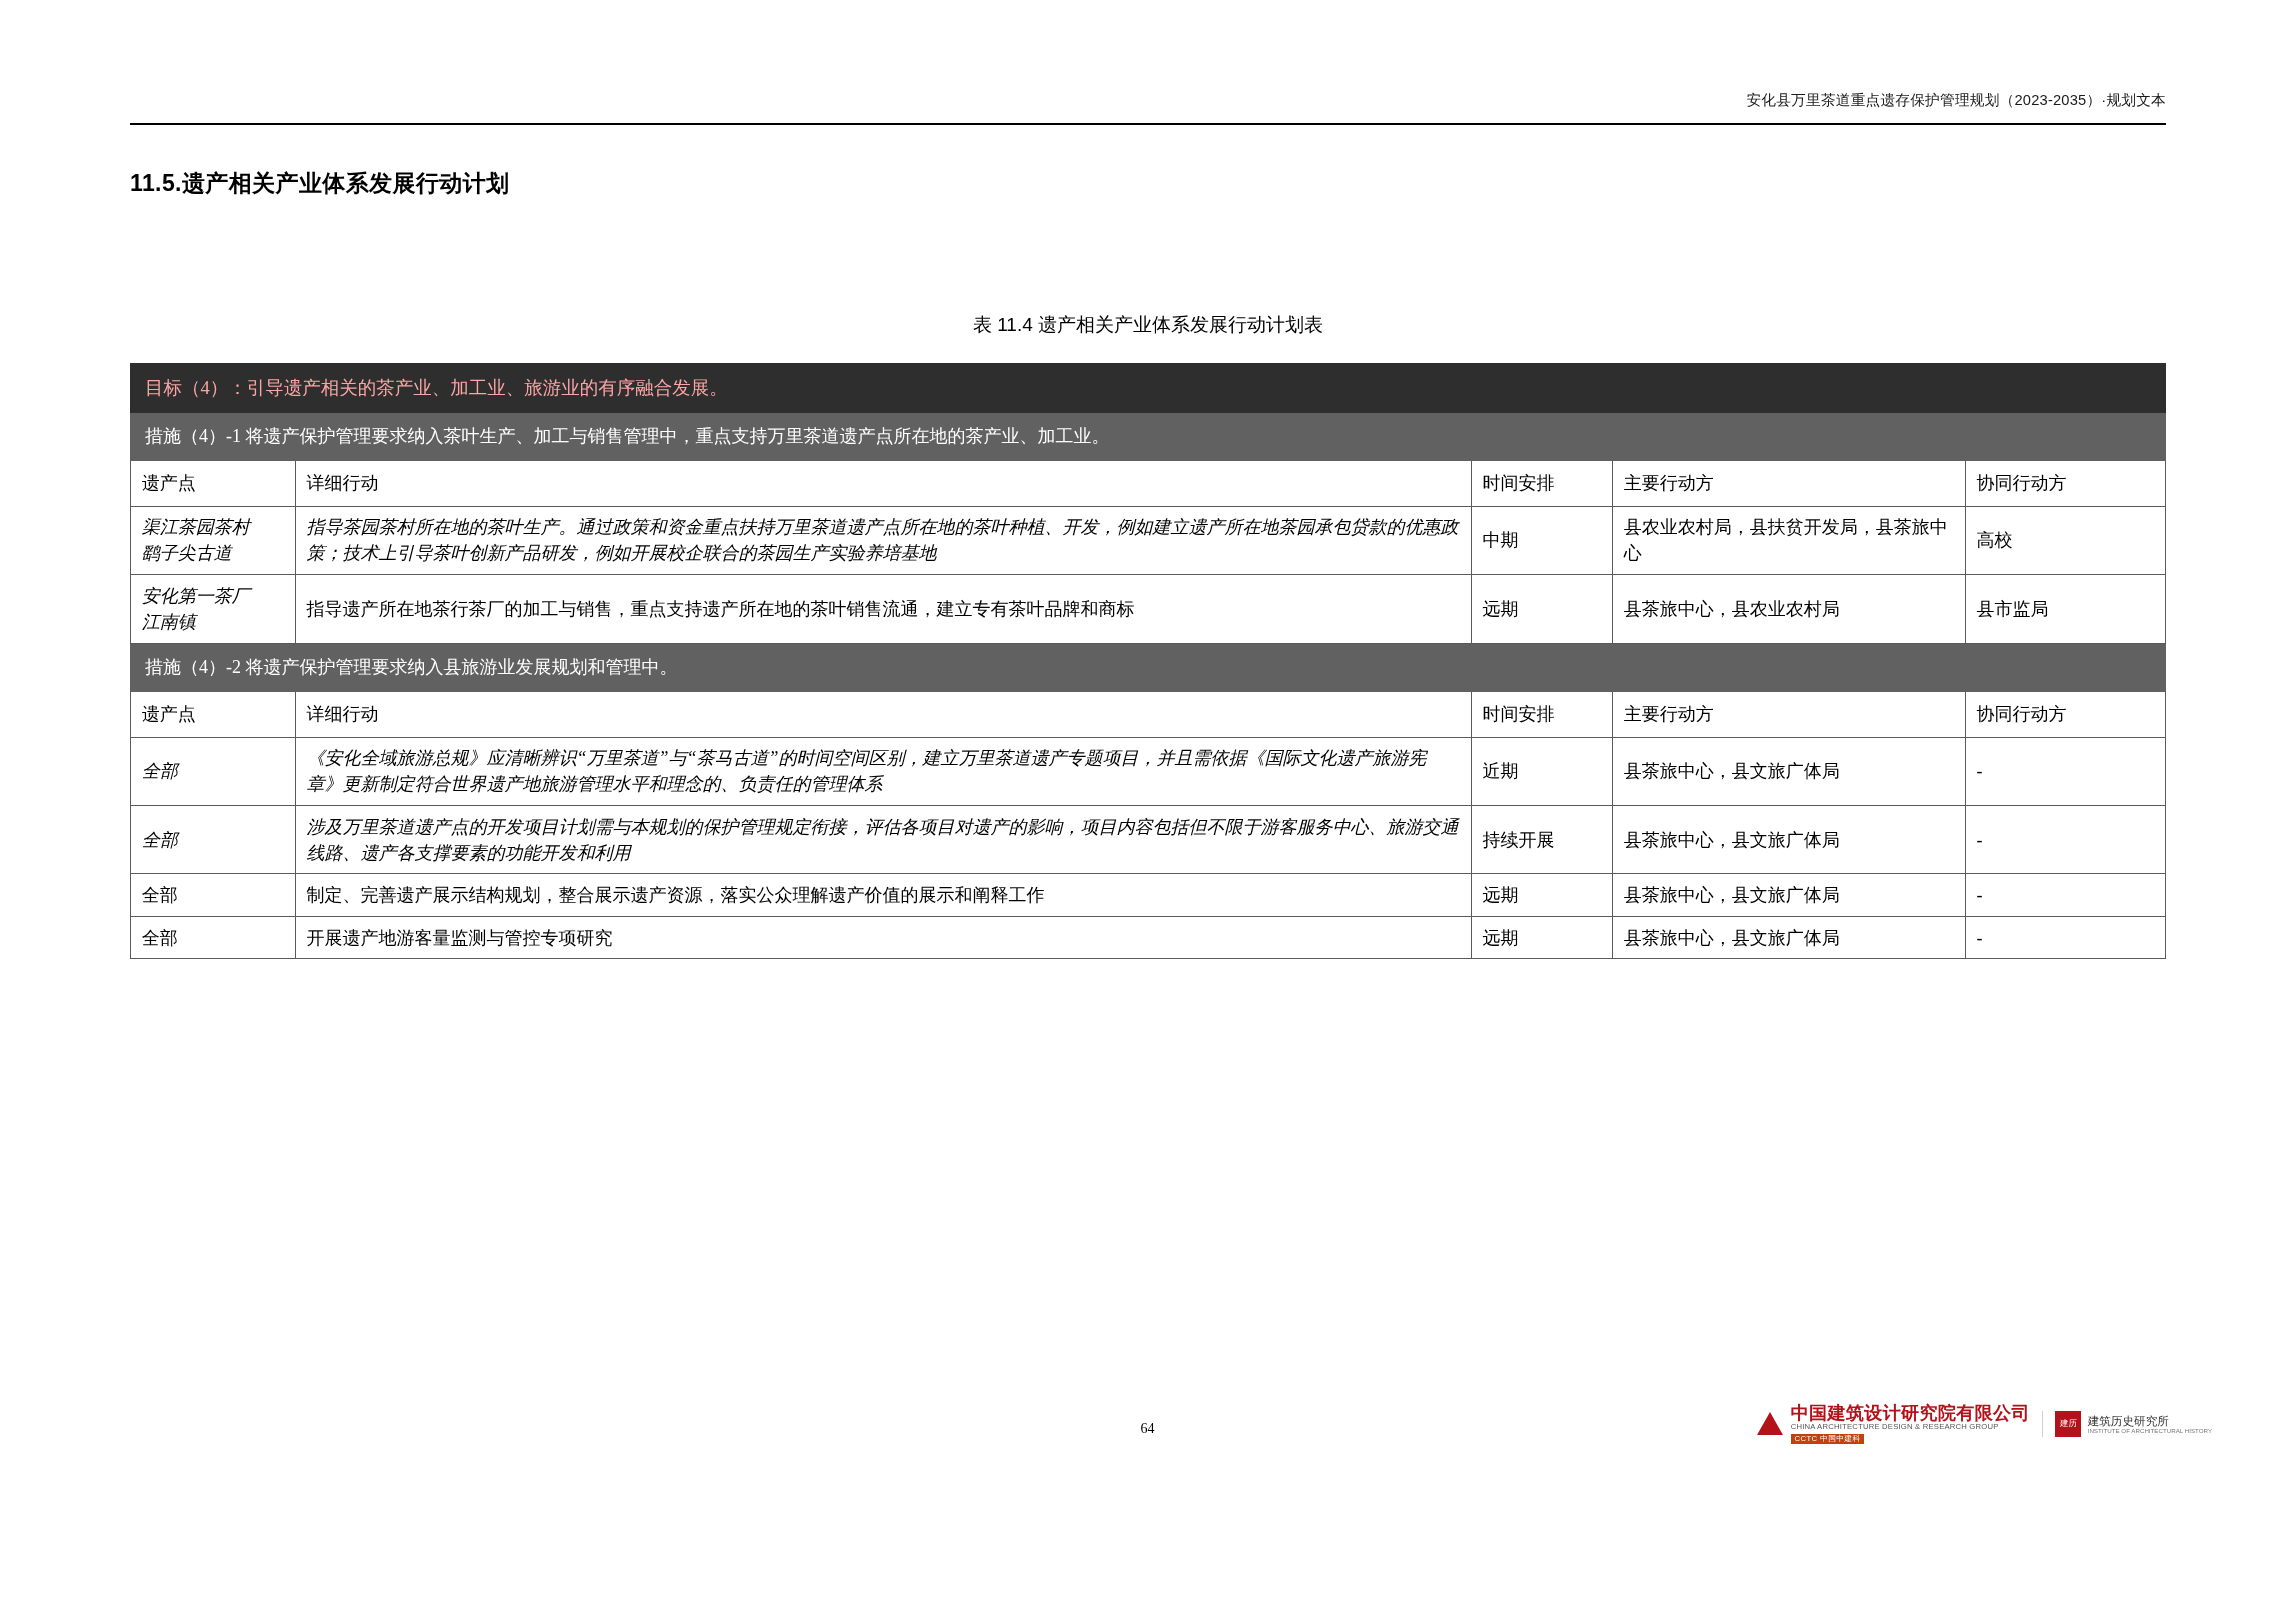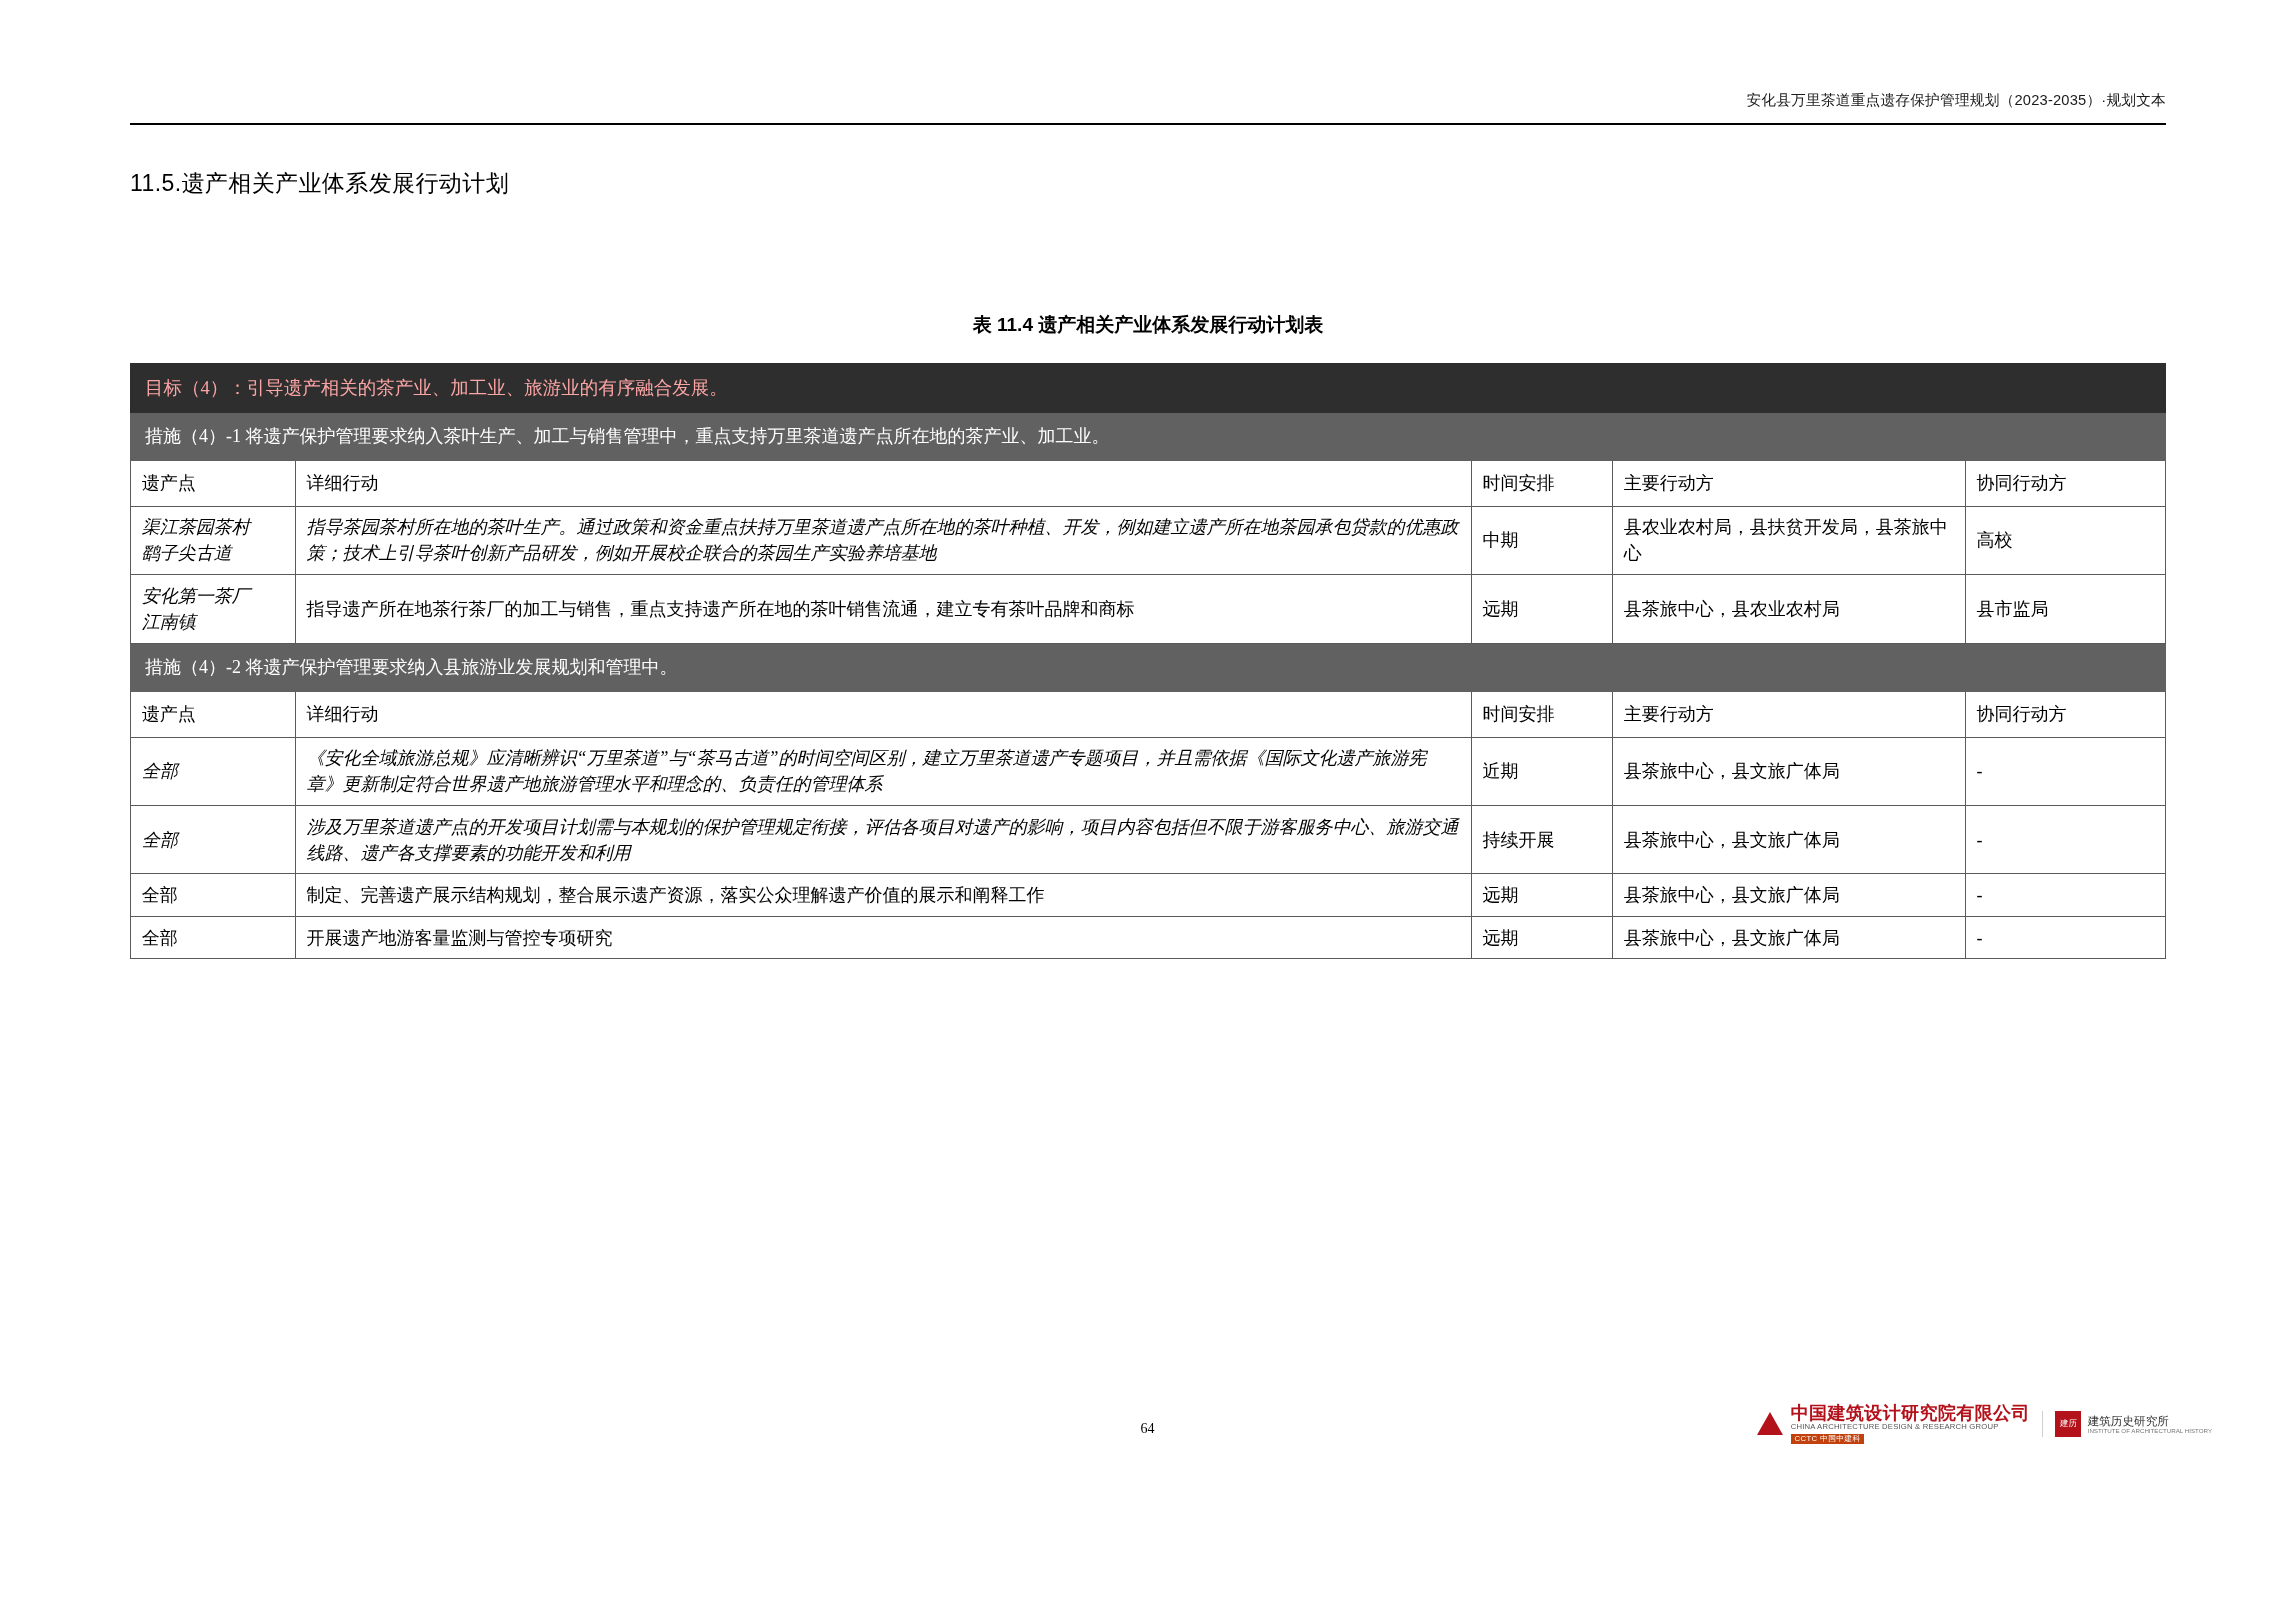--- a/index.html
+++ b/index.html
@@ -42,21 +42,21 @@
     width: 2036px;
     height: 1.5px;
     background: #000000;
   }
   
   .section-title {
     position: absolute;
     left: 130px;
     top: 168px;
     font-family: "Liberation Sans", sans-serif;
-    font-weight: normal;
+    font-weight: bold;
     font-size: 23px;
     letter-spacing: 0.4px;
     color: #000;
   }
   
   .body-par {
     position: absolute;
     left: 130px;
     top: 248px;
     width: 2036px;
@@ -66,21 +66,21 @@
     color: #000;
   }
   
   .table-caption {
     position: absolute;
     left: 130px;
     top: 312px;
     width: 2036px;
     text-align: center;
     font-family: "Liberation Sans", sans-serif;
-    font-weight: bold;
+    font-weight: normal;
     font-size: 19px;
     color: #000;
   }
   
   table.plan {
     position: absolute;
     left: 130px;
     top: 363px;
     width: 2036px;
     border-collapse: collapse;

